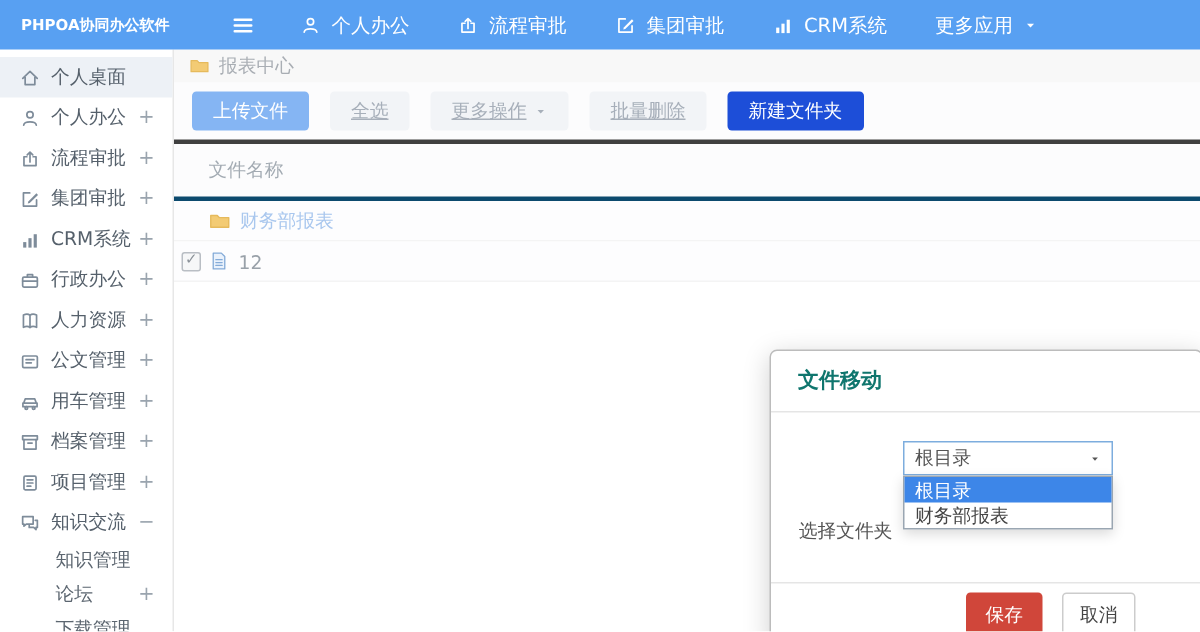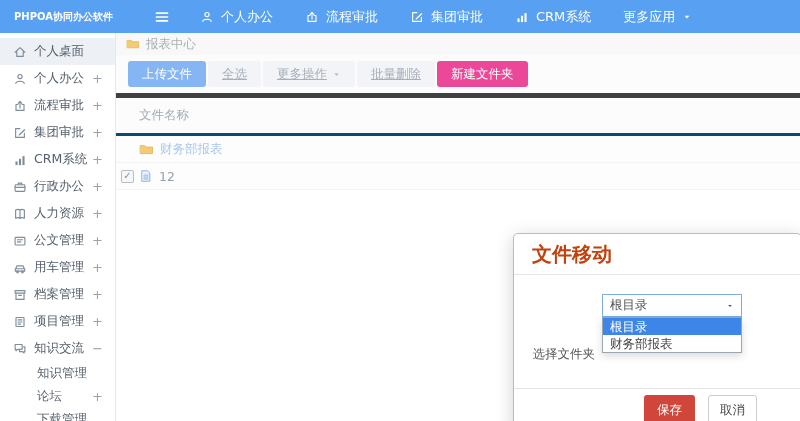--- a/index.html
+++ b/index.html
@@ -24,40 +24,40 @@
   .side-item.active { background:#edf1f6; }
   .side-item .ic { color:#7e8c9a; margin-right:7px; }
   .side-item .lbl { flex:1; white-space:nowrap; }
   .side-item .expand { color:#9aa4ae; font-size:13px; }
   .side-sub { height:23px; padding-left:37px; color:#5c6670; }
 
   
   .main { position:absolute; left:116px; top:33px; right:0; bottom:0; background:#fff; }
   .breadcrumb { margin-top:0; height:22px; background:#f8f8f8; display:flex; align-items:center;
     gap:6px; padding-left:10px; color:#a9aeb4; }
-  .toolbar { display:flex; gap:2px; padding:6px 0 6px 12px; background:#fcfcfd; border-bottom:5px solid #404040; }
+  .toolbar { display:flex; gap:14px; padding:6px 0 6px 12px; background:#fcfcfd; border-bottom:3px solid #404040; }
   .btn { height:26px; border:none; border-radius:3px; font-size:12.5px; padding:0 14px; cursor:pointer;
     display:flex; align-items:center; gap:5px; font-family:inherit; white-space:nowrap; }
   .btn-upload { background:#85b5f3; color:#fff; }
   .btn-light { background:#f2f4f7; color:#a7afba;text-decoration:underline; }
-  .btn-newfolder { background:#ec4899; color:#fff; }
+  .btn-newfolder { background:#1d4ed8; color:#fff; }
   .list-header { padding:9px 0 9px 23px; color:#a3abb3; border-bottom:3px solid #0c4a6e; background:#fcfcfd; }
   .row { position:relative; display:flex; align-items:center; height:27px; padding-left:23px;
     border-bottom:1px solid #f4f4f4; background:#fdfdfe; }
   .folder-link { color:#a9c7ee; margin-left:6px; cursor:pointer; }
   .file-label { color:#99a1a9; margin-left:6px; }
   .checkbox { position:absolute; left:5px; width:13px; height:13px; border:1px solid #b9bec4;
     background:#f6f7f8; border-radius:2px; display:flex; align-items:center; justify-content:center;
     color:#8b9299; font-size:10px; line-height:1; cursor:pointer; }
 
   
   .modal { position:absolute; left:513px; top:233px; width:289px; height:200px; background:#fff;
     border:1px solid #bcbcbc; border-radius:5px; box-shadow:0 4px 18px rgba(0,0,0,.18); z-index:10; }
   .modal-header { height:41px; border-bottom:1px solid #e5e5e5; display:flex; align-items:center; padding:0 18px; }
-  .modal-title { font-size:20px; font-weight:bold; color:#c2410c; }
+  .modal-title { font-size:14px; font-weight:bold; color:#0f766e; }
   .modal-body { height:113px; padding:19px 15px 0 18px; display:flex; }
   .field-label { width:63px; text-align:right; margin-right:7px; line-height:23px; color:#555; white-space:nowrap;margin-top:48px; }
   .select-wrap { position:relative; width:140px; }
   .select { display:flex; align-items:center; justify-content:space-between; height:23px;
     border:1px solid #7dadde; background:#fff; padding:0 7px; color:#555; cursor:pointer; }
   .select .sel-caret { color:#555; display:flex; }
   .options { position:absolute; top:23px; left:0; width:140px; list-style:none; background:#fff;
     border:1px solid #9aa6b2; box-shadow:0 3px 8px rgba(0,0,0,.15); z-index:11; }
   .option { height:17px; line-height:17px; padding:0 7px; color:#444; cursor:pointer; white-space:nowrap; overflow:hidden; }
   .option.highlight { background:#3d86e8; color:#fff; }

